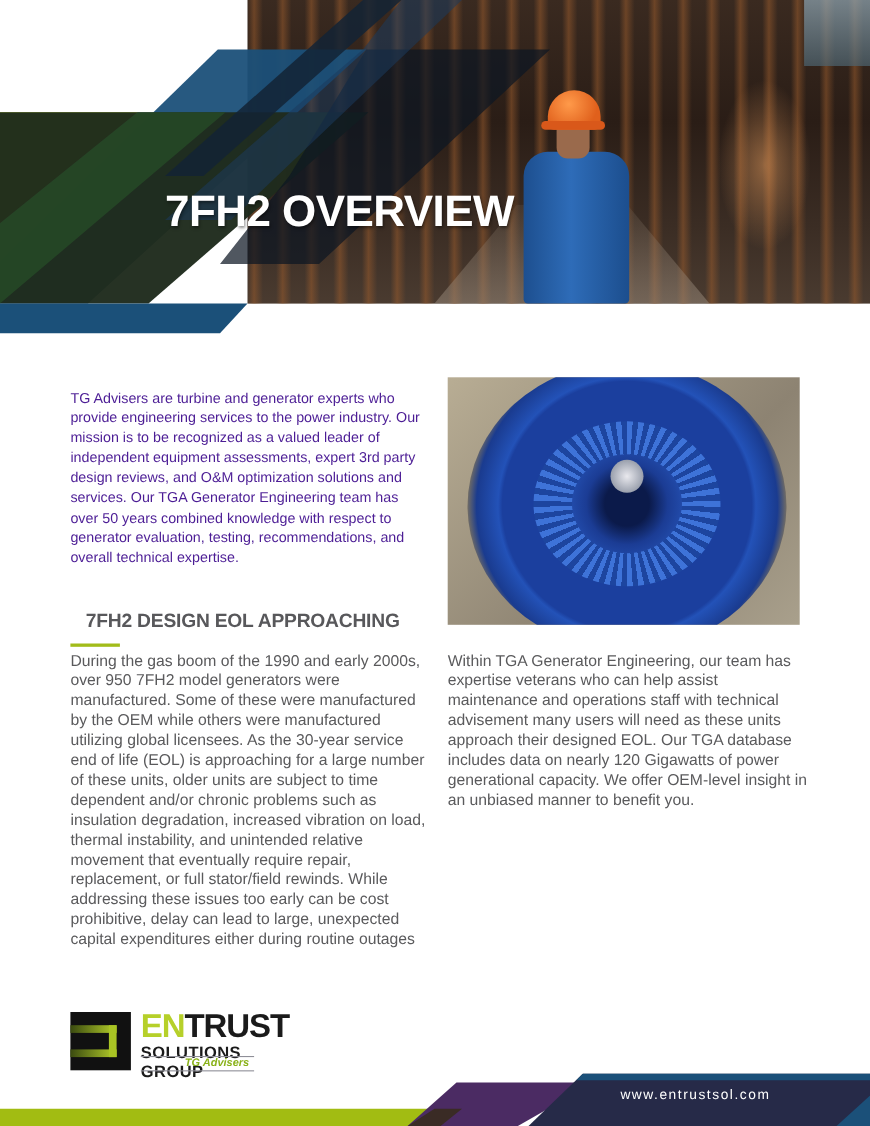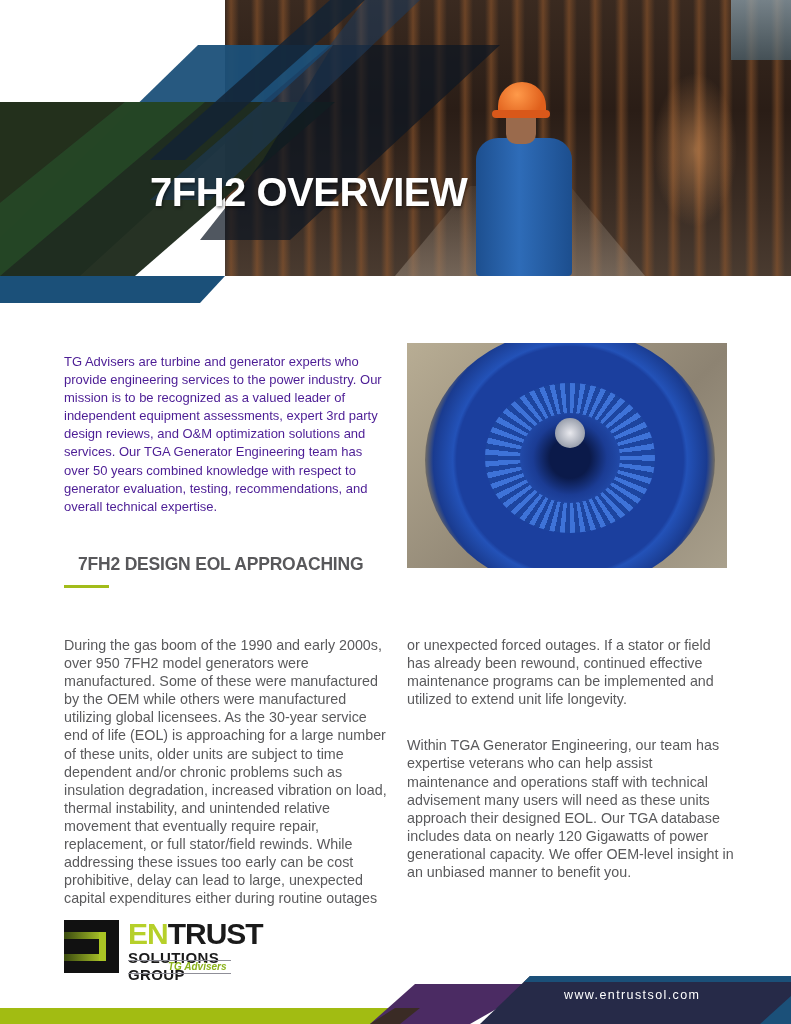--- a/index.html
+++ b/index.html
@@ -73,21 +73,21 @@
       background: radial-gradient(circle, #e9e9ee, #9aa0ad 70%);
     }
 
     .section-heading {
       position: absolute; left: 78px; top: 554px;
       font-size: 17.5px; font-weight: bold; color: #58585b; letter-spacing: -0.2px;
     }
     .section-rule { position: absolute; left: 64px; top: 585px; width: 45px; height: 3px; background: #a2bc1a; }
 
     .col {
-      position: absolute; top: 636px; width: 330px;
+      position: absolute; top: 592px; width: 330px;
       font-size: 14.3px; line-height: 18.1px; color: #5a5a5c;
     }
     .col-left  { left: 64px; }
     .col-right { left: 407px; }
     .col p + p { margin-top: 28px; }
 
     
     .logo { position: absolute; left: 64px; top: 920px; width: 170px; height: 55px; }
     .logo-mark {
       position: absolute; left: 0; top: 0; width: 55px; height: 53px; background: #111111;
@@ -153,21 +153,20 @@
   <div class="core"></div>
 </div>
 
 <h2 class="section-heading">7FH2 DESIGN EOL APPROACHING</h2>
 <div class="section-rule"></div>
 
 <div class="col col-left">
   <p>During the gas boom of the 1990 and early 2000s, over 950 7FH2 model generators were manufactured. Some of these were manufactured by the OEM while others were manufactured utilizing global licensees. As the 30-year service end of life (EOL) is approaching for a large number of these units, older units are subject to time dependent and/or chronic problems such as insulation degradation, increased vibration on load, thermal instability, and unintended relative movement that eventually require repair, replacement, or full stator/field rewinds. While addressing these issues too early can be cost prohibitive, delay can lead to large, unexpected capital expenditures either during routine outages</p>
 </div>
 <div class="col col-right">
-  <p>or unexpected forced outages. If a stator or field has already been rewound, continued effective maintenance programs can be implemented and utilized to extend unit life longevity.</p>
   <p>Within TGA Generator Engineering, our team has expertise veterans who can help assist maintenance and operations staff with technical advisement many users will need as these units approach their designed EOL. Our TGA database includes data on nearly 120 Gigawatts of power generational capacity. We offer OEM-level insight in an unbiased manner to benefit you.</p>
 </div>
 
 <div class="logo">
   <div class="logo-mark">
     <div class="bar1"></div>
     <div class="bar2"></div>
     <div class="bar3"></div>
   </div>
   <div class="logo-word">

